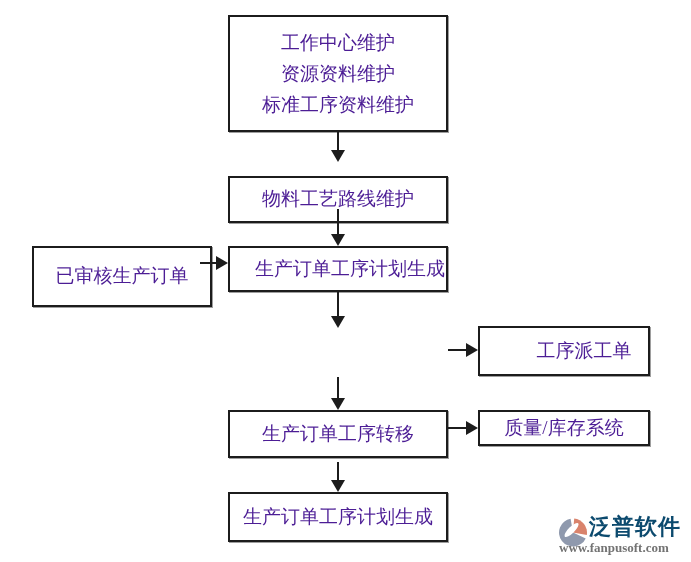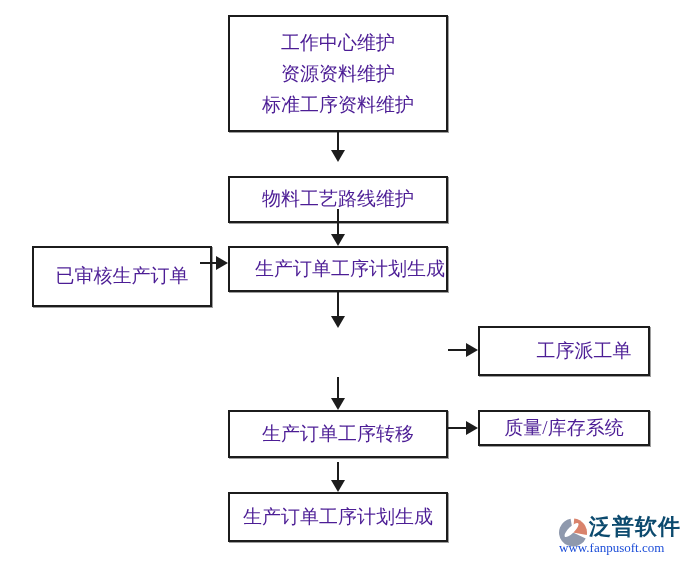--- a/index.html
+++ b/index.html
@@ -99,22 +99,22 @@
     letter-spacing: 1px;
     color: #0c4a6e;
     line-height: 1.1;
     white-space: nowrap;
   }
   .logo-url {
     position: absolute;
     left: 3px;
     top: 26px;
     font-size: 13px;
-    font-weight: normal;
-    color: #1d4ed8;
+    font-weight: bold;
+    color: #737373;
     white-space: nowrap;
   }
 </style>
 </head>
 <body>
 
 <div class="canvas">
 
   <div class="box" id="b1">
     <div class="mline">工作中心维护</div>

